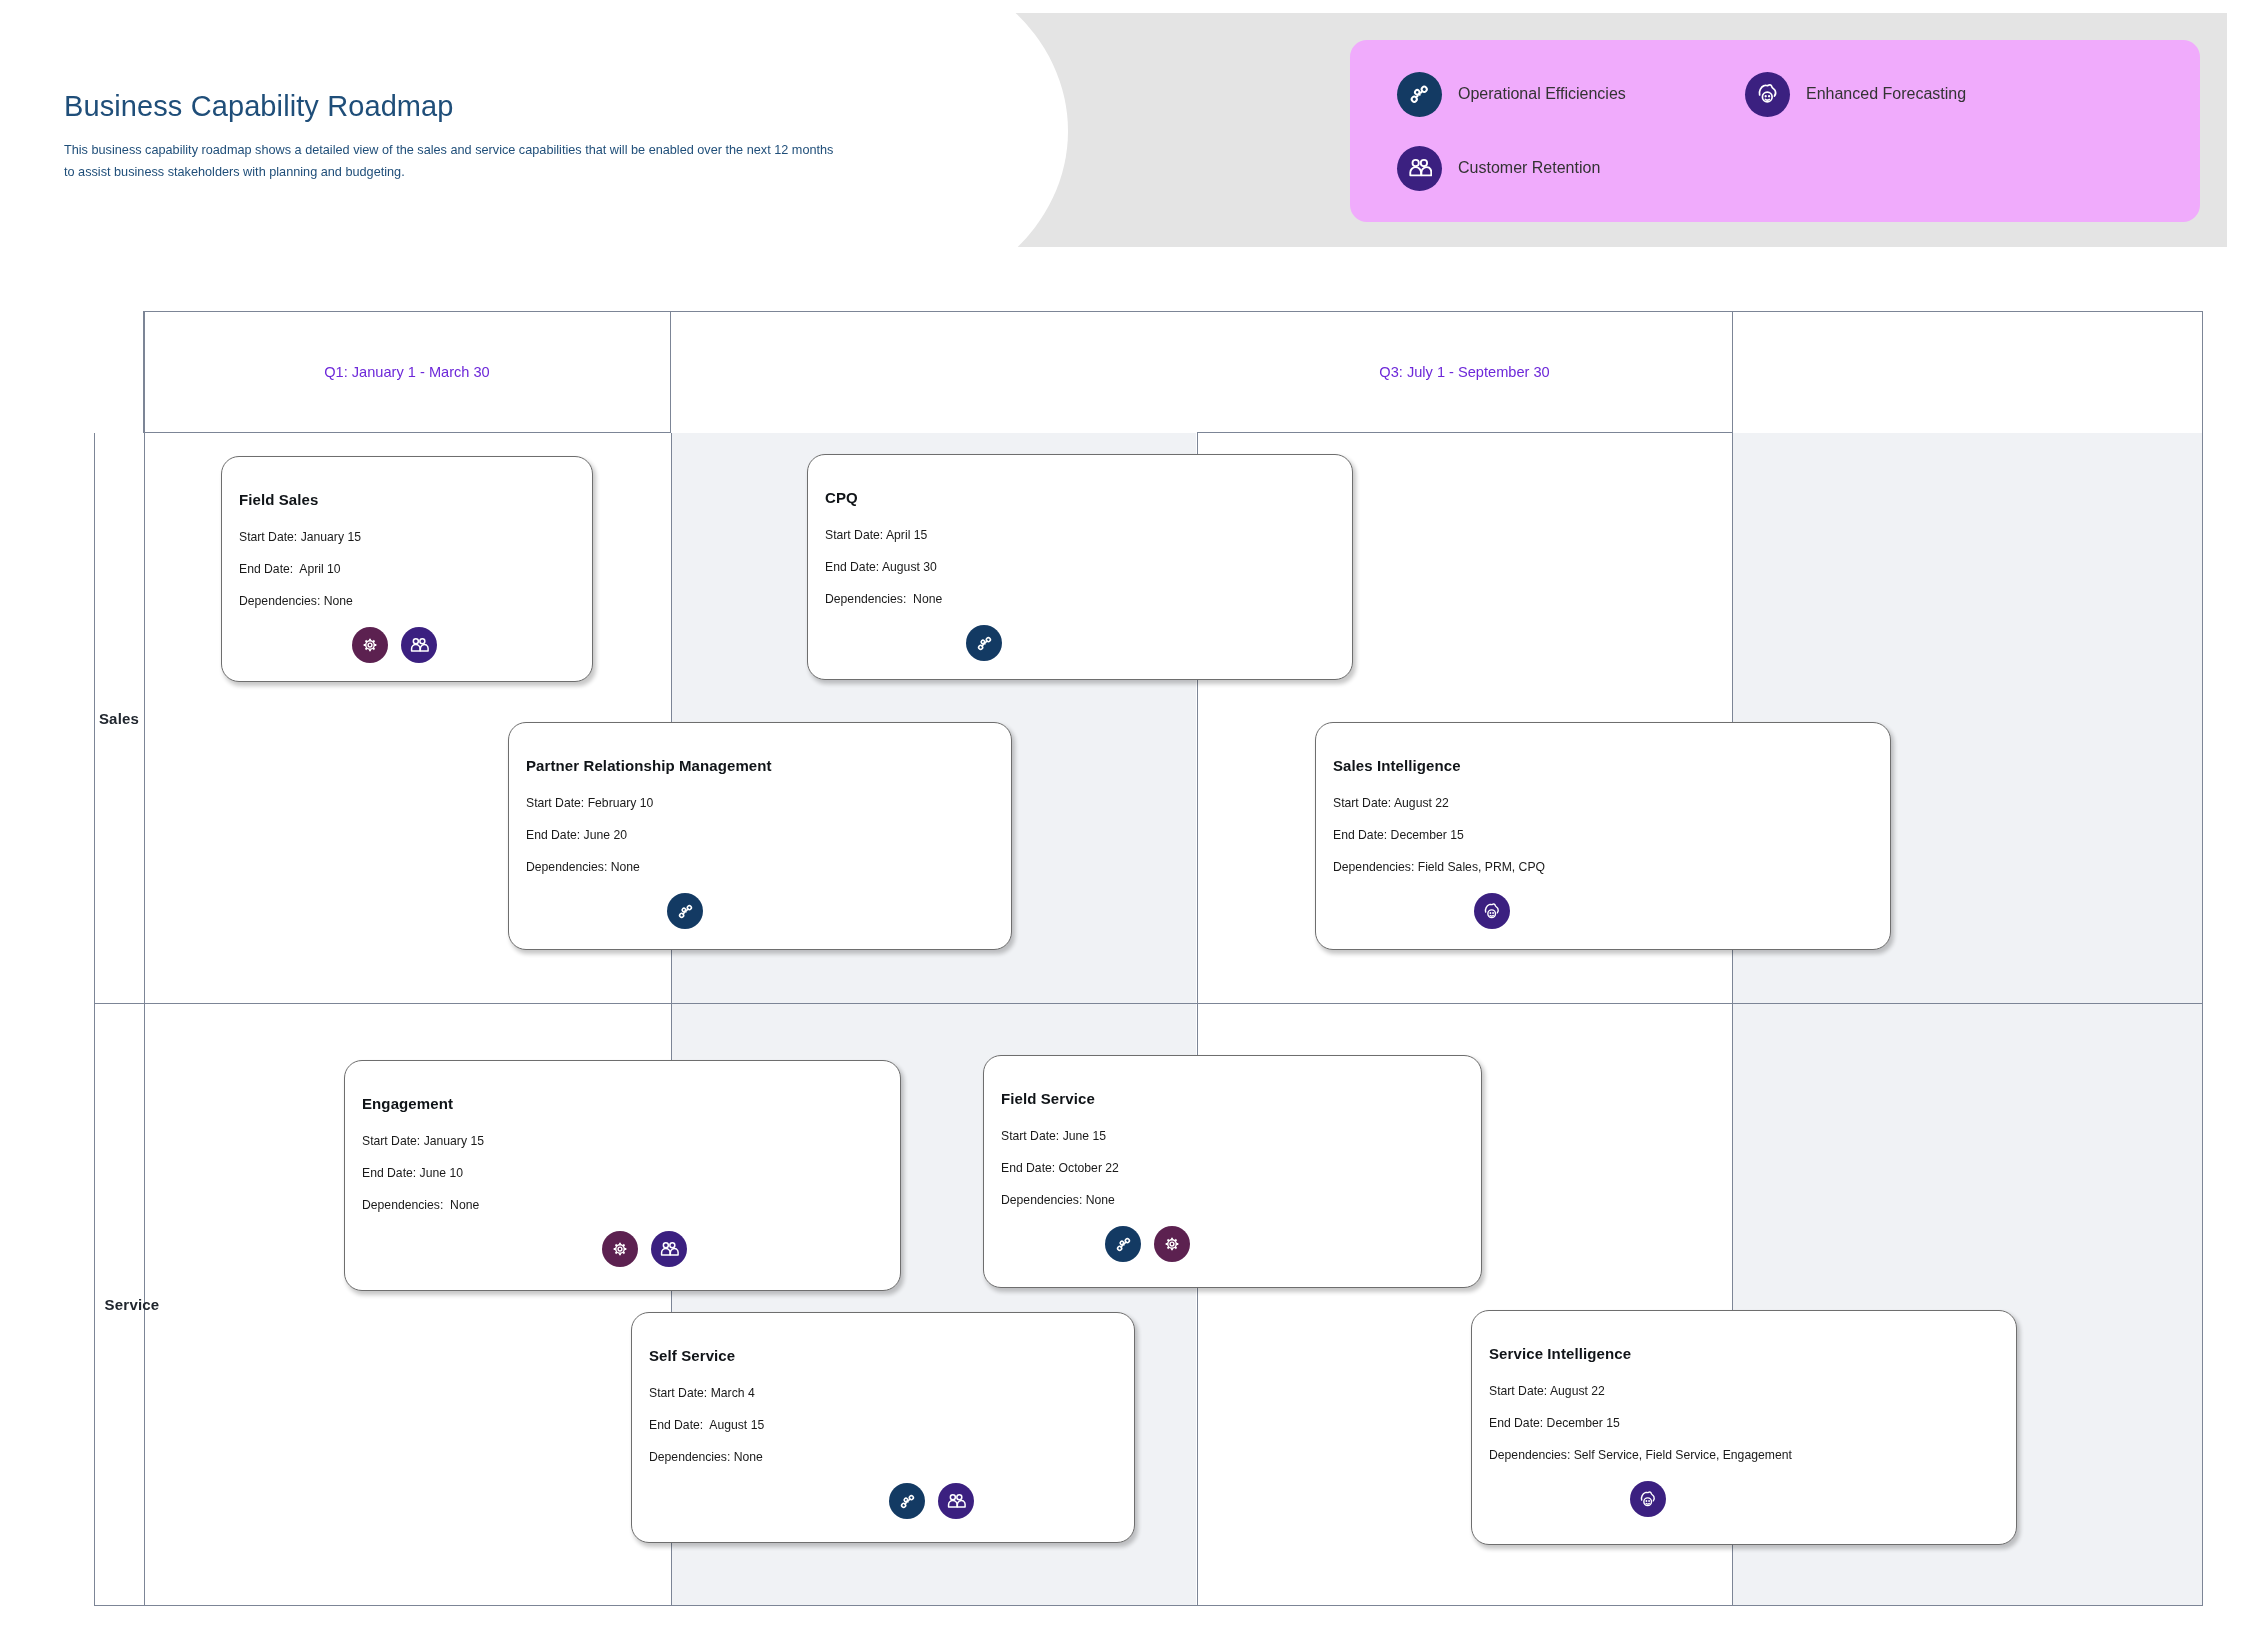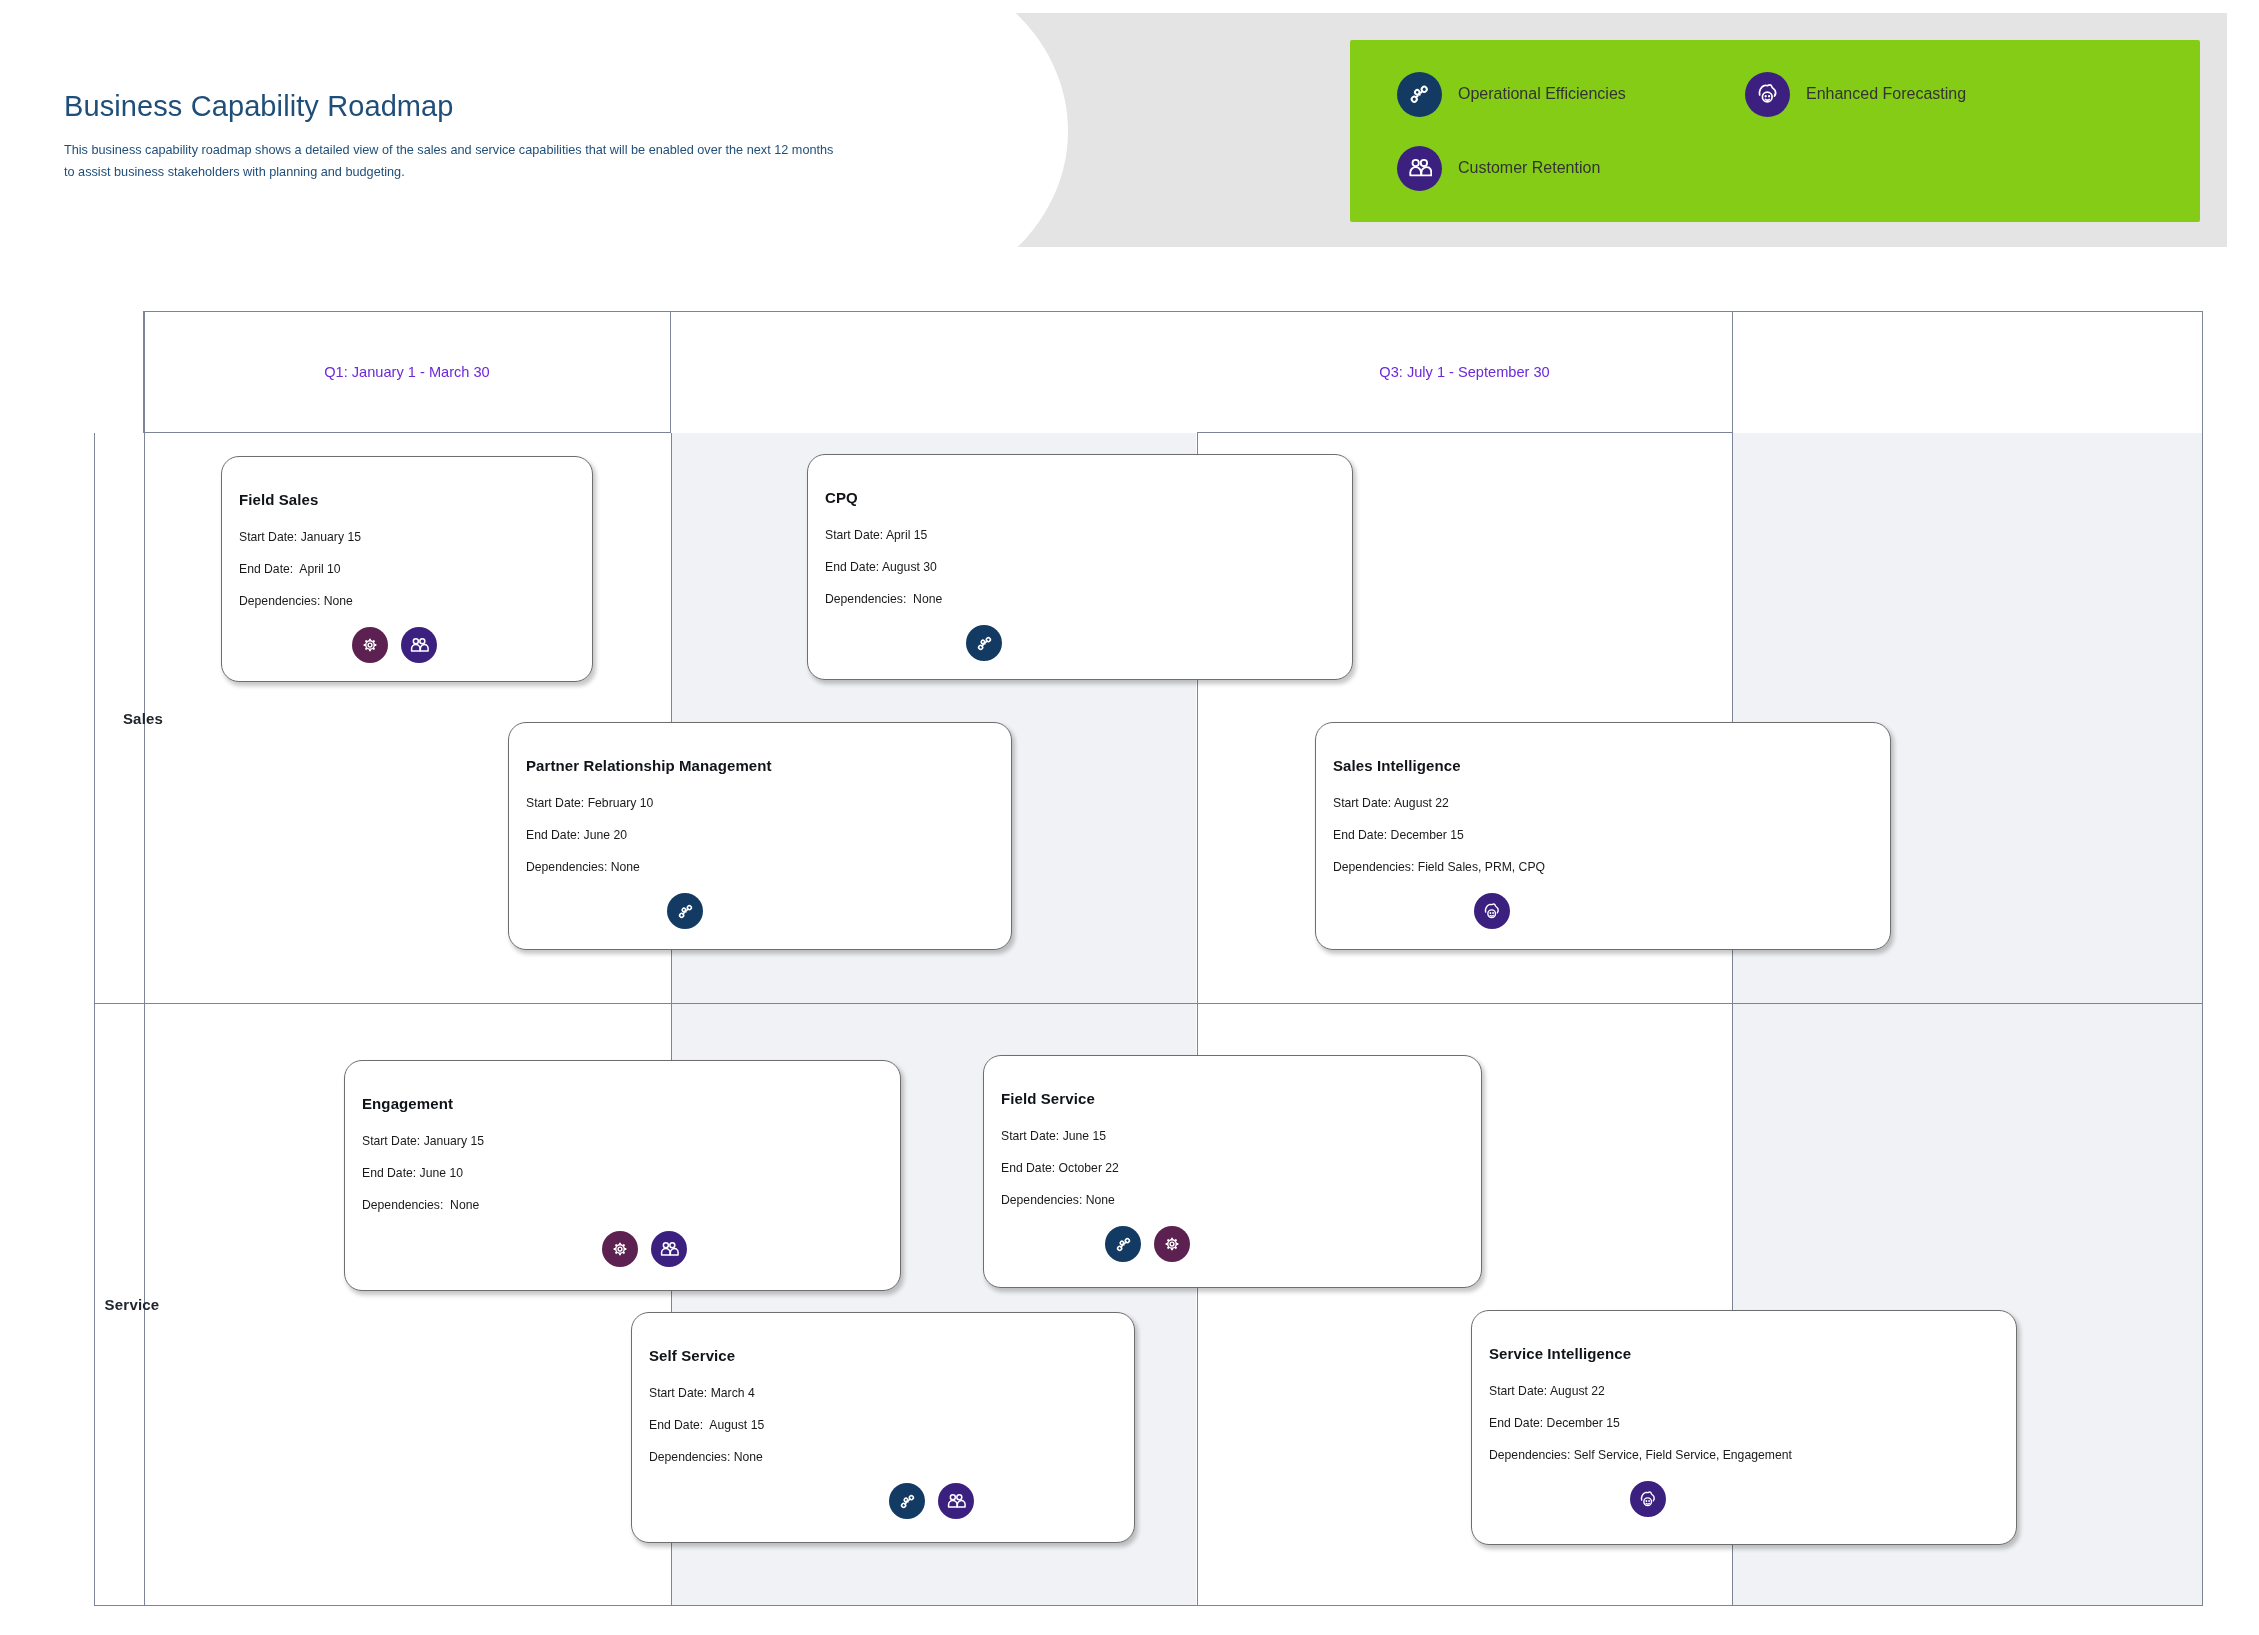--- a/index.html
+++ b/index.html
@@ -34,21 +34,21 @@
   }
   #page-subtitle {
     margin-top:16px; font-size:12.7px; color:#1F4E79;
     line-height:1.72; max-width:772px;
   }
 
   
   #legend-card {
     position:absolute; left:1350px; top:40px;
     width:850px; height:182px;
-    background:#84cc16; border-radius:2px;
+    background:#f0abfc; border-radius:17px;
   }
   .legend-grid {
     display:grid;
     grid-template-columns:348px 1fr;
     grid-template-rows:1fr 1fr;
     height:100%;
     padding:17px 0 17px 47px;
   }
   .legend-item { display:flex; align-items:center; gap:16px; }
   .legend-label { font-size:16px; color:#333333; white-space:nowrap; }
@@ -193,21 +193,21 @@
   <div class="q-head" style="left:50px; width:527px;">
     <span>Q1: January 1  - March 30</span>
   </div>
   <div class="q-head" style="left:1103px; width:536px;">
     <span>Q3: July 1 - September 30</span>
   </div>
 
   <div id="label-col-head-gap"></div>
   <div id="label-col-divider"></div>
 
-  <div class="row-label" style="top:122px; height:570px;margin-left:24px;">
+  <div class="row-label" style="top:122px; height:570px;">
     <span>Sales</span>
   </div>
   <div class="row-label" style="top:692px; bottom:0;padding-left:26px;">
     <span>Service</span>
   </div>
 
   <div class="col-line" style="left:577px; top:122px; bottom:0;"></div>
   <div class="col-line" style="left:1103px; top:122px; bottom:0;"></div>
   <div class="col-line" style="left:1638px; top:122px; bottom:0;"></div>
 

